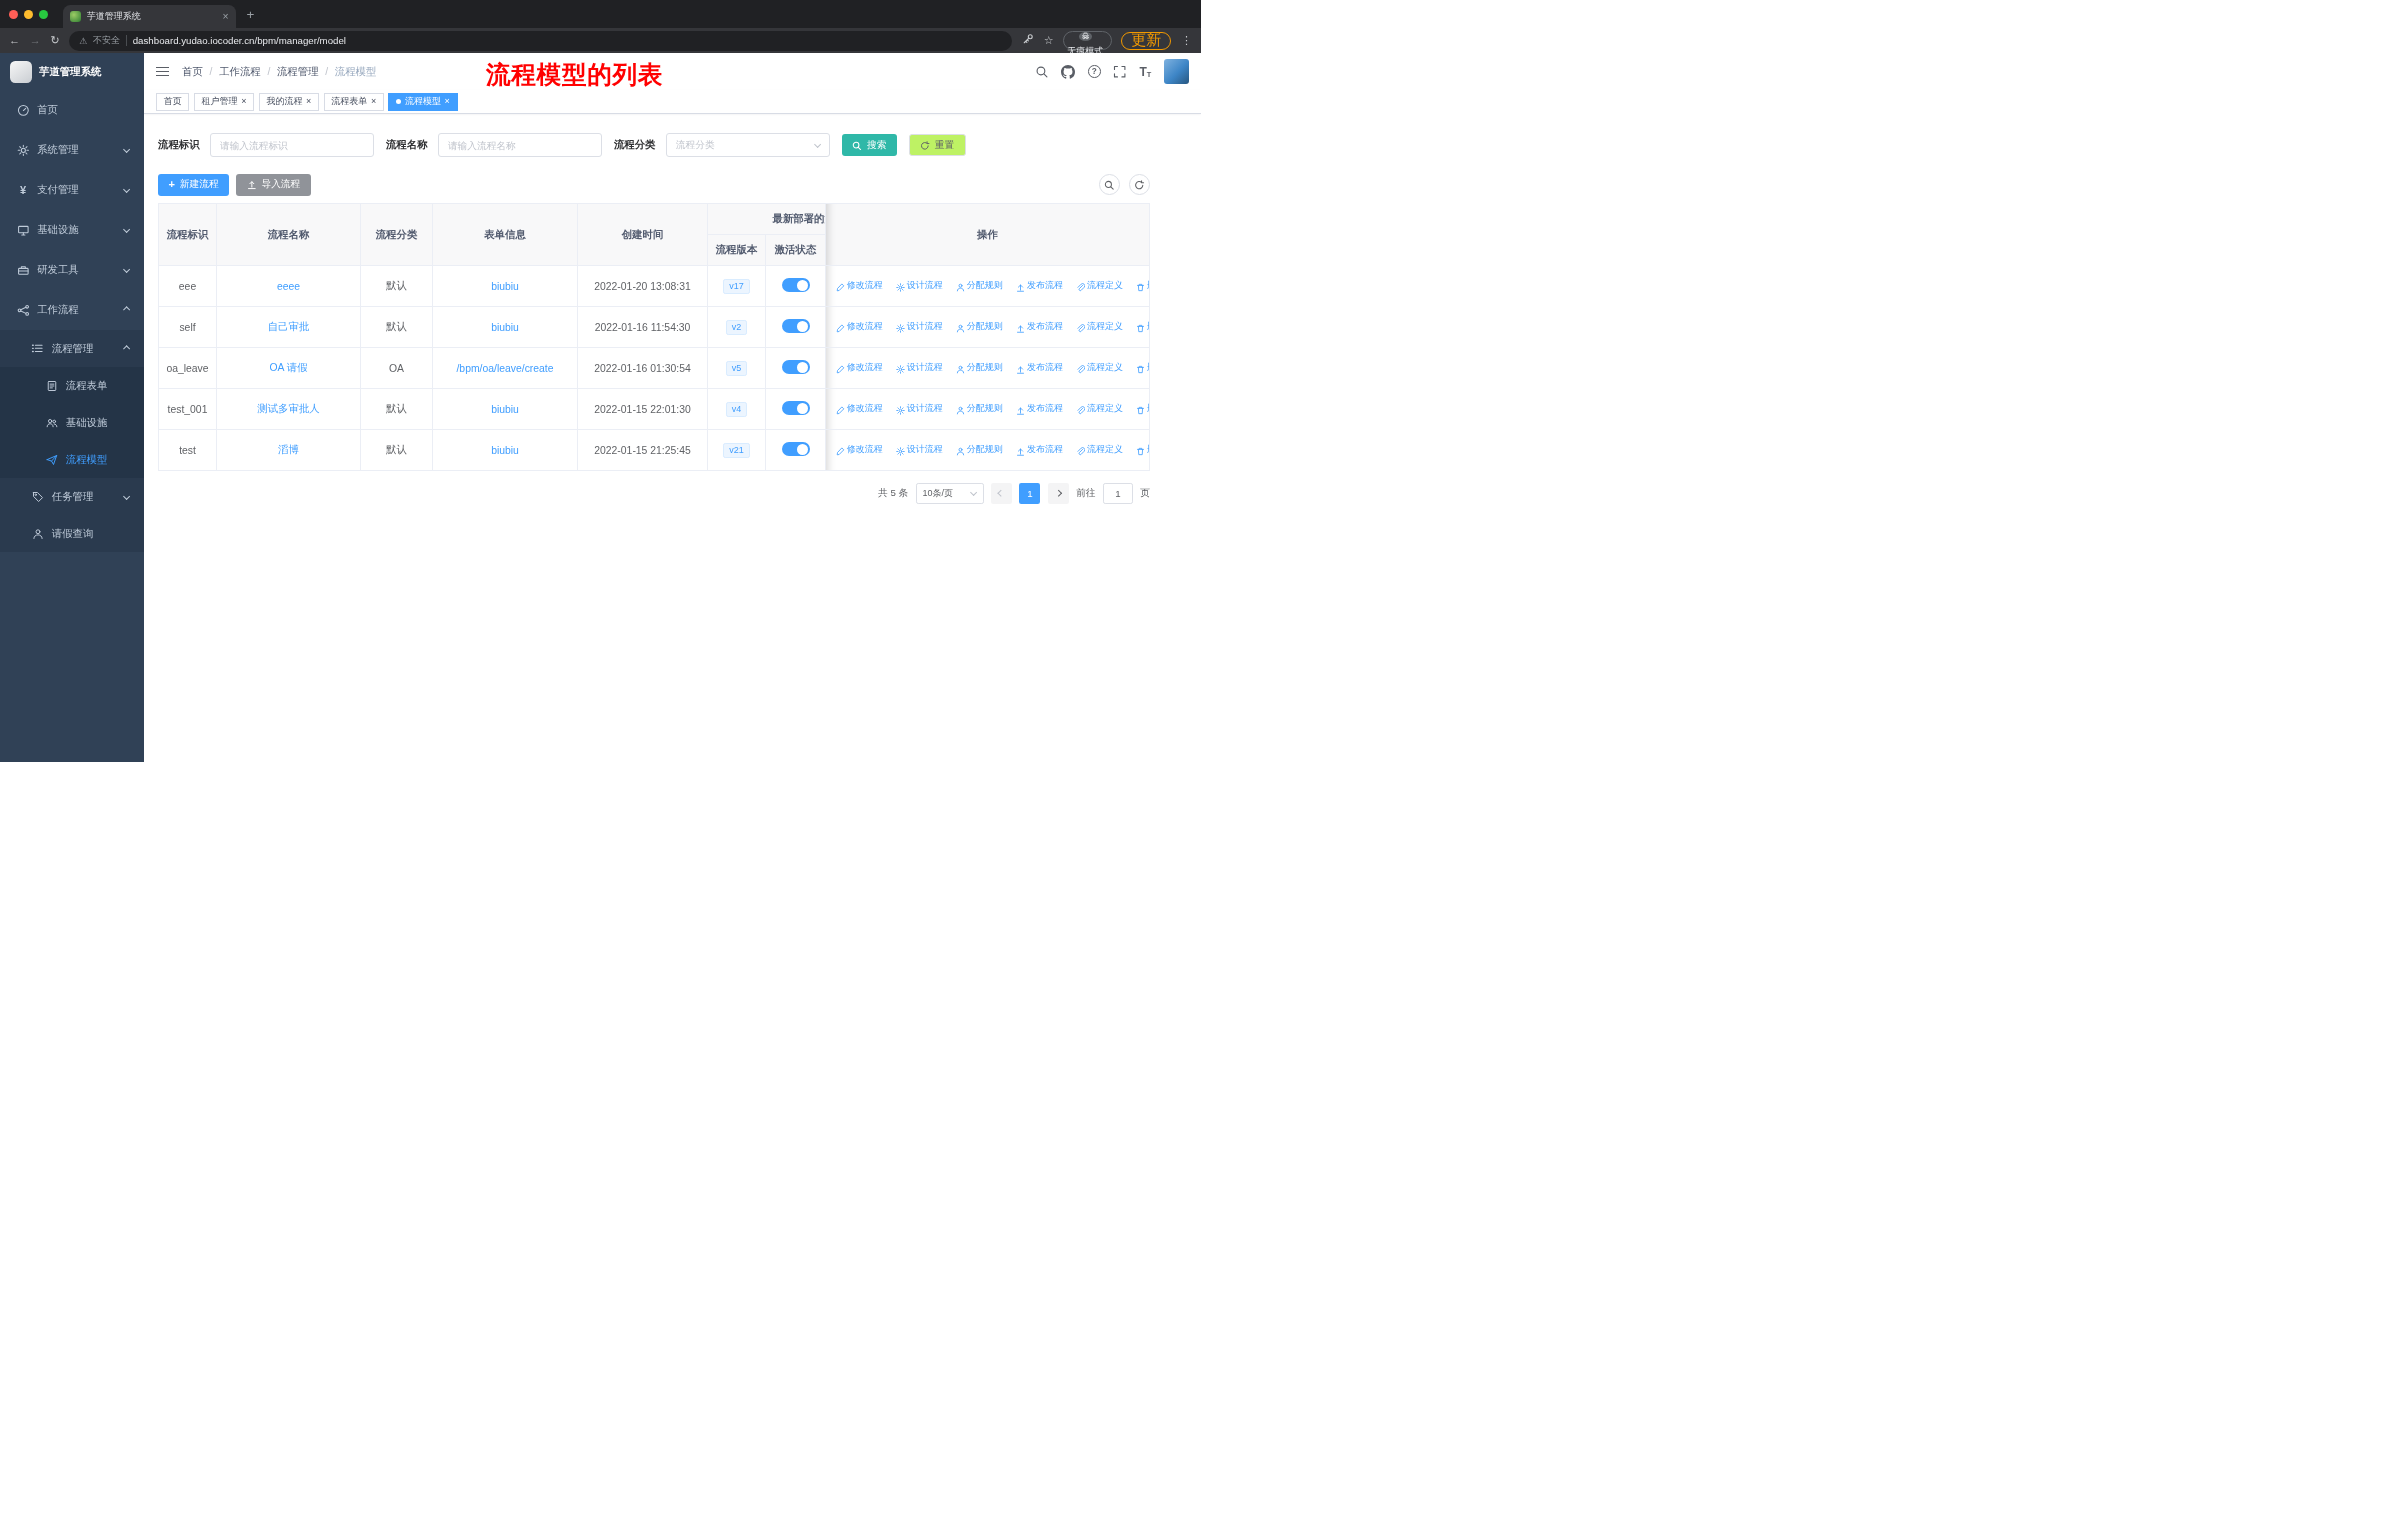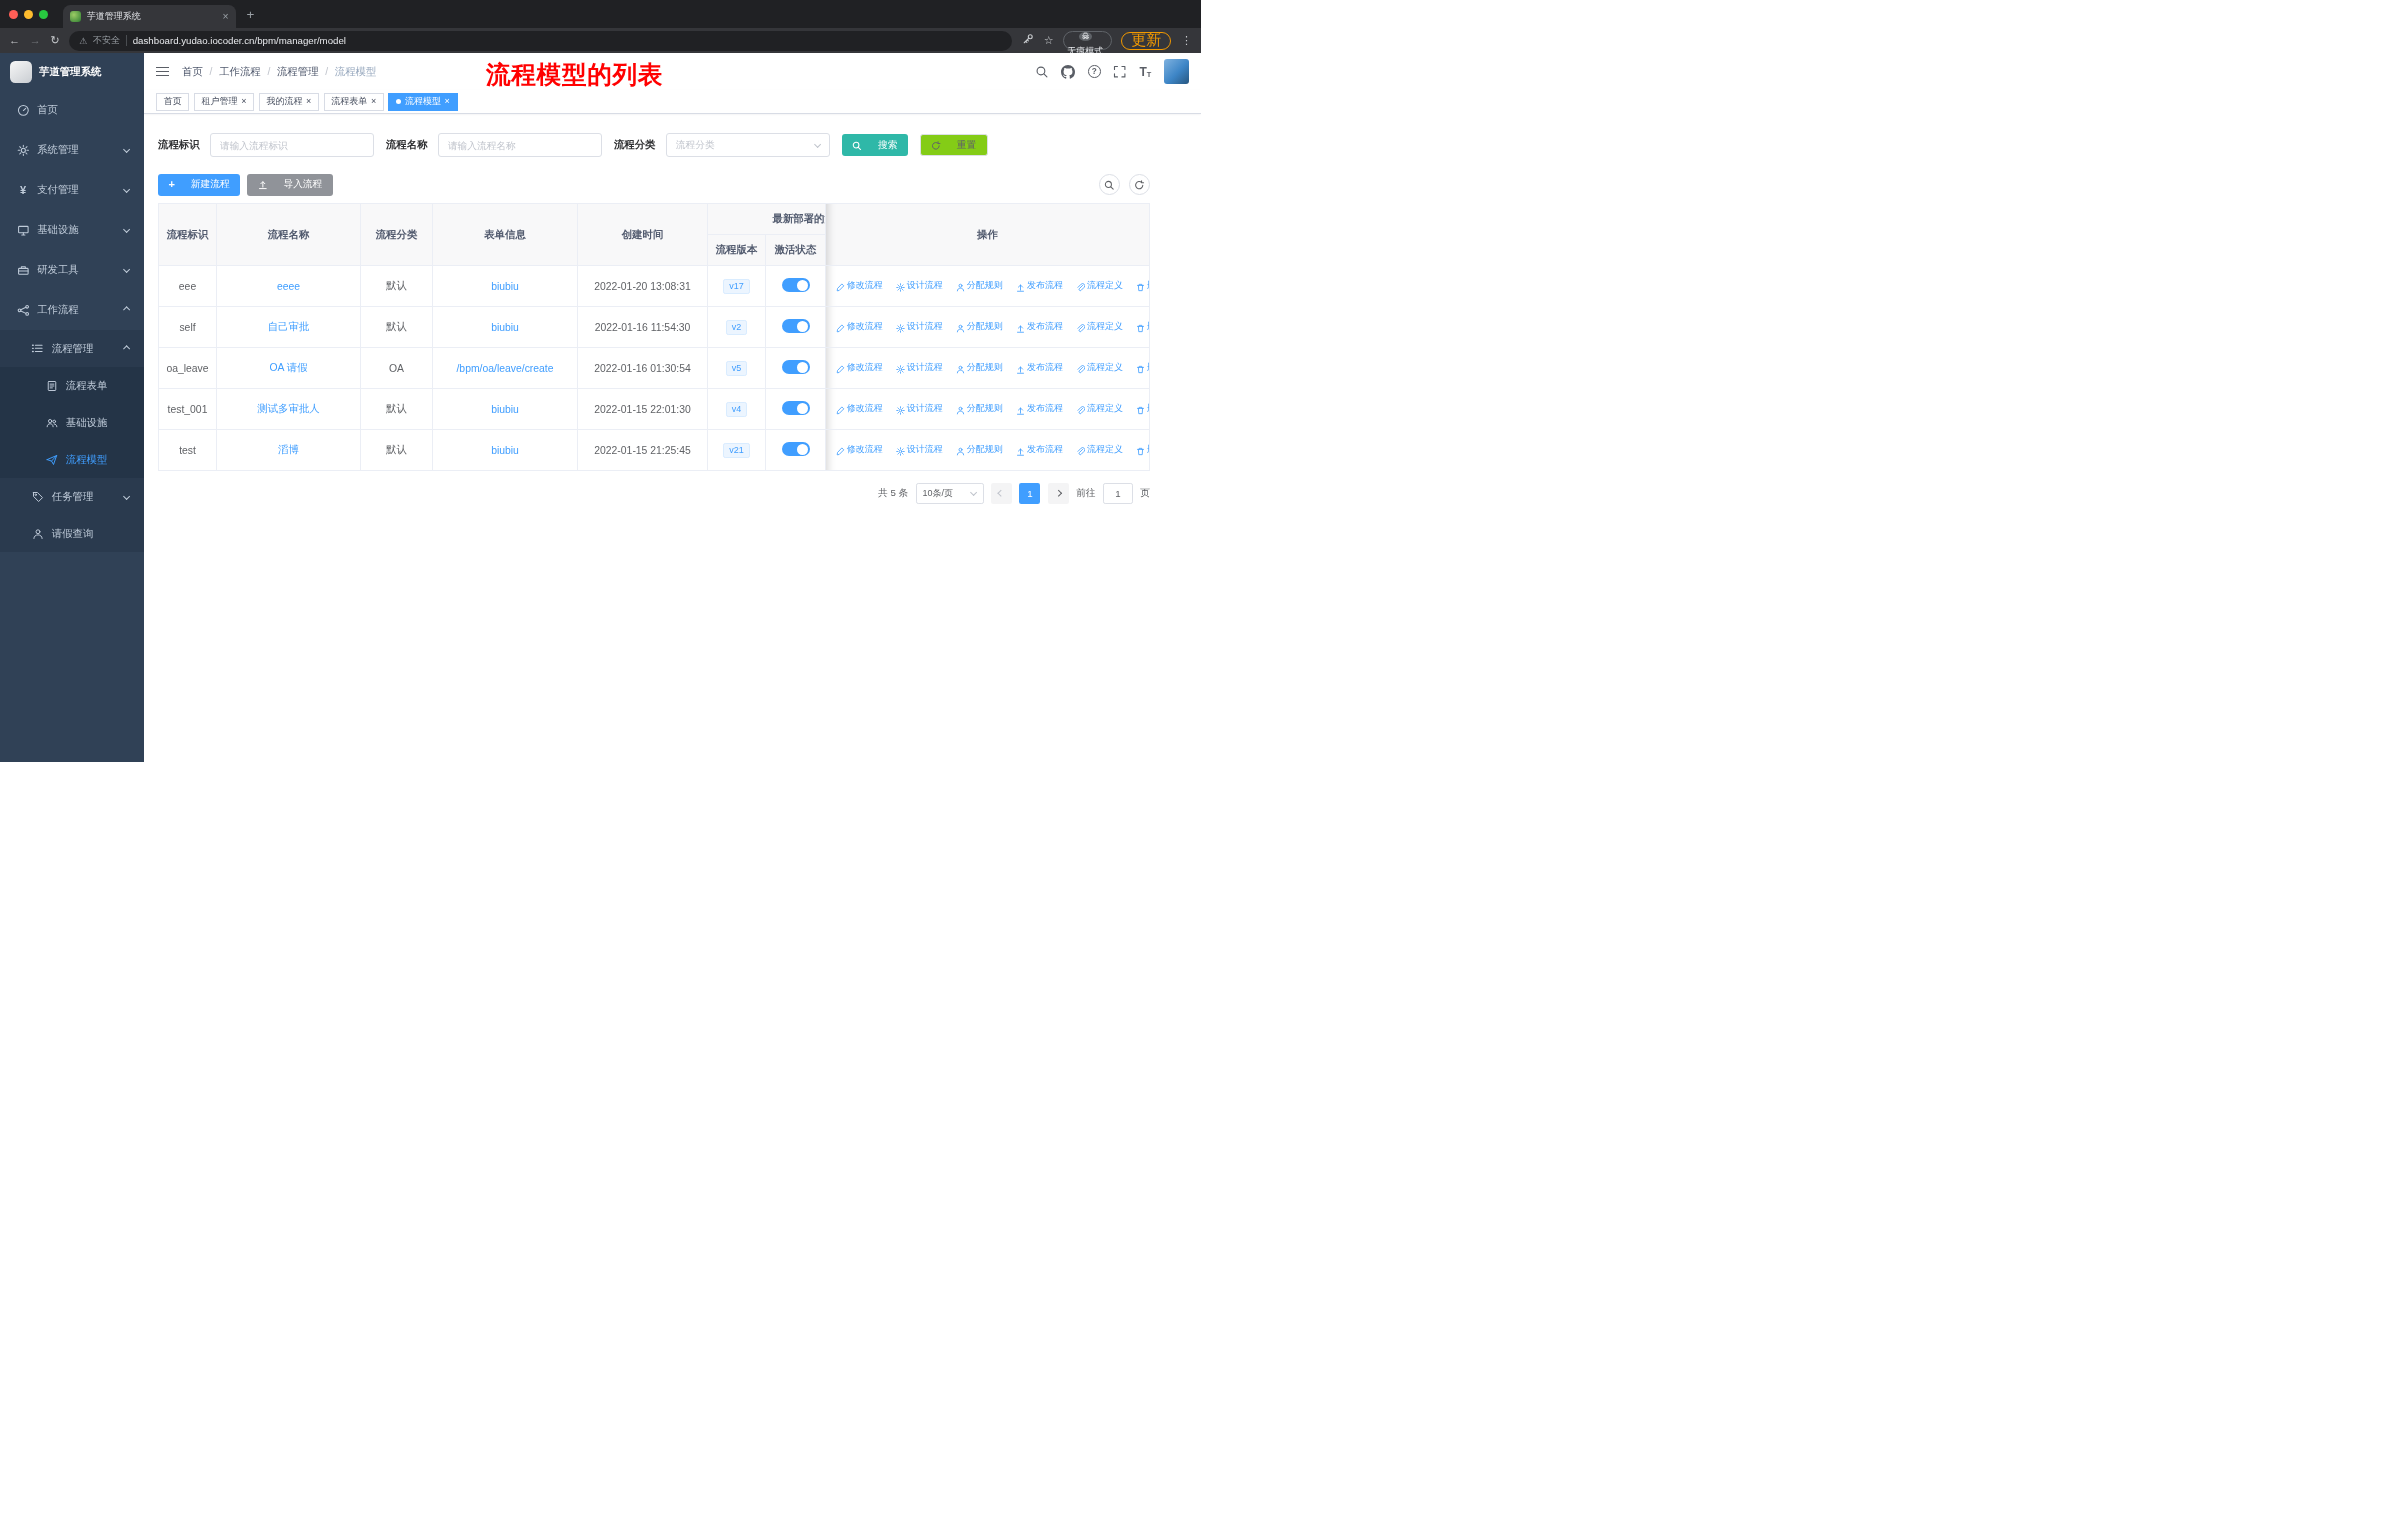--- a/index.html
+++ b/index.html
@@ -75,23 +75,23 @@
 
 .content{padding:19.4px 51px 0 14px;}
 .filters{display:flex;align-items:center;gap:12px;}
 .fgroup{display:flex;align-items:center;}
 .flabel{font-size:10.4px;font-weight:700;color:#303133;margin-right:10.4px;white-space:nowrap;}
 .inp{width:164px;height:24px;border:0.7px solid #dcdfe6;border-radius:3px;padding:0 9px;font-size:9.7px;color:#606266;outline:none;font-family:inherit;}
 .inp::placeholder{color:#c0c4cc;}
 .sel{width:164px;height:24px;border:0.7px solid #dcdfe6;border-radius:3px;display:flex;align-items:center;justify-content:space-between;padding:0 9px;background:#fff;cursor:pointer;}
 .ph{color:#c0c4cc;font-size:9.7px;}
 .selcv{color:#c0c4cc;margin-top:-2.2px;}
-.btn{height:22px;border:none;border-radius:3px;font-size:9.7px;display:inline-flex;align-items:center;gap:16px;padding:0 10.4px;}
+.btn{height:22px;border:none;border-radius:3px;font-size:9.7px;display:inline-flex;align-items:center;gap:5px;padding:0 10.4px;}
 .btn.search{background:var(--success);color:#fff;}
-.btn.reset{background:#84cc16;border:0.7px solid #dcdfe6;color:#606266;}
+.btn.reset{background:#bef264;border:0.7px solid #dcdfe6;color:#606266;}
 .btn.primary{background:var(--accent);color:#fff;}
 .btn.info{background:var(--info);color:#fff;justify-content:space-between;}
 .plus{font-size:11px;font-weight:700;line-height:1;}
 .actionrow{margin-top:16.4px;display:flex;justify-content:space-between;align-items:center;}
 .arleft{display:flex;gap:7.4px;}
 .arright{display:flex;gap:9px;}
 .cbtn{width:21px;height:21px;border-radius:50%;border:0.7px solid #dcdfe6;background:#fff;color:#606266;display:flex;align-items:center;justify-content:center;padding:0;}
 
 .grid{width:100%;border-collapse:collapse;margin-top:7.4px;table-layout:fixed;}
 .grid th,.grid td{border:0.7px solid #ebeef5;text-align:center;}

